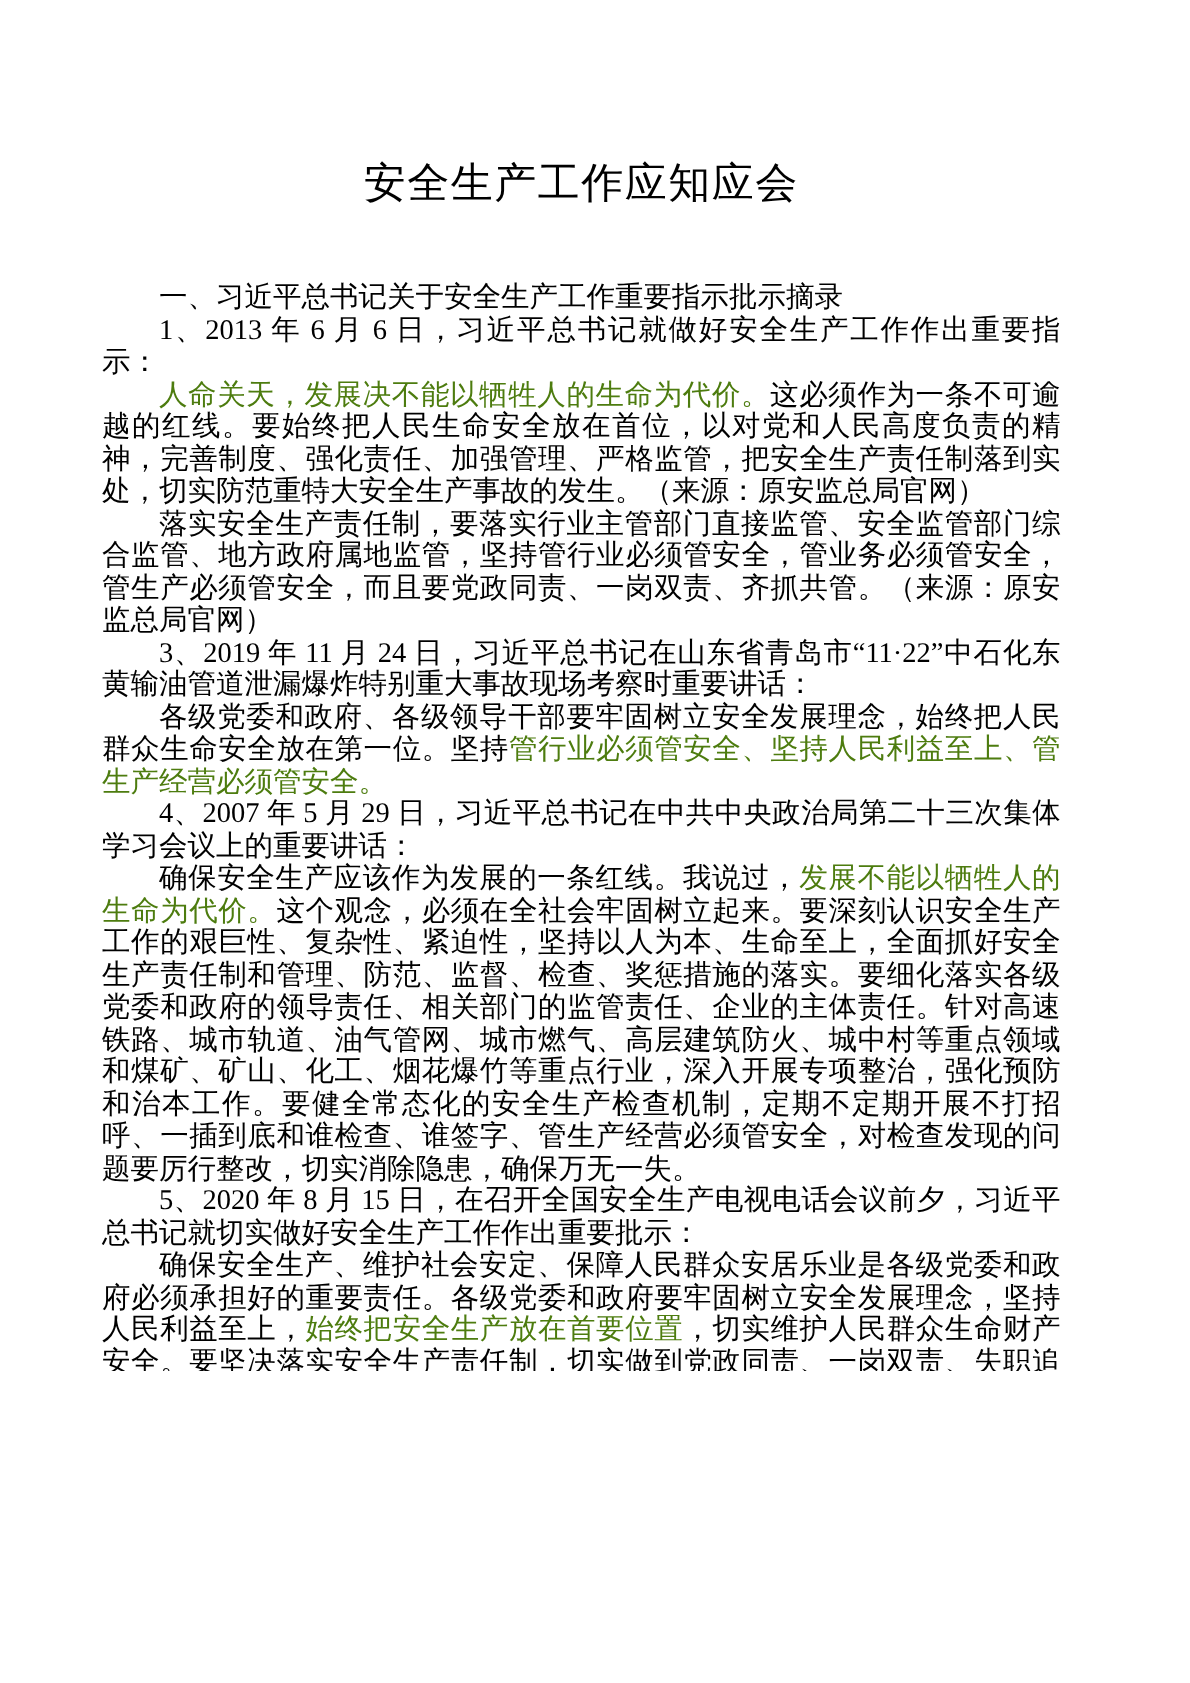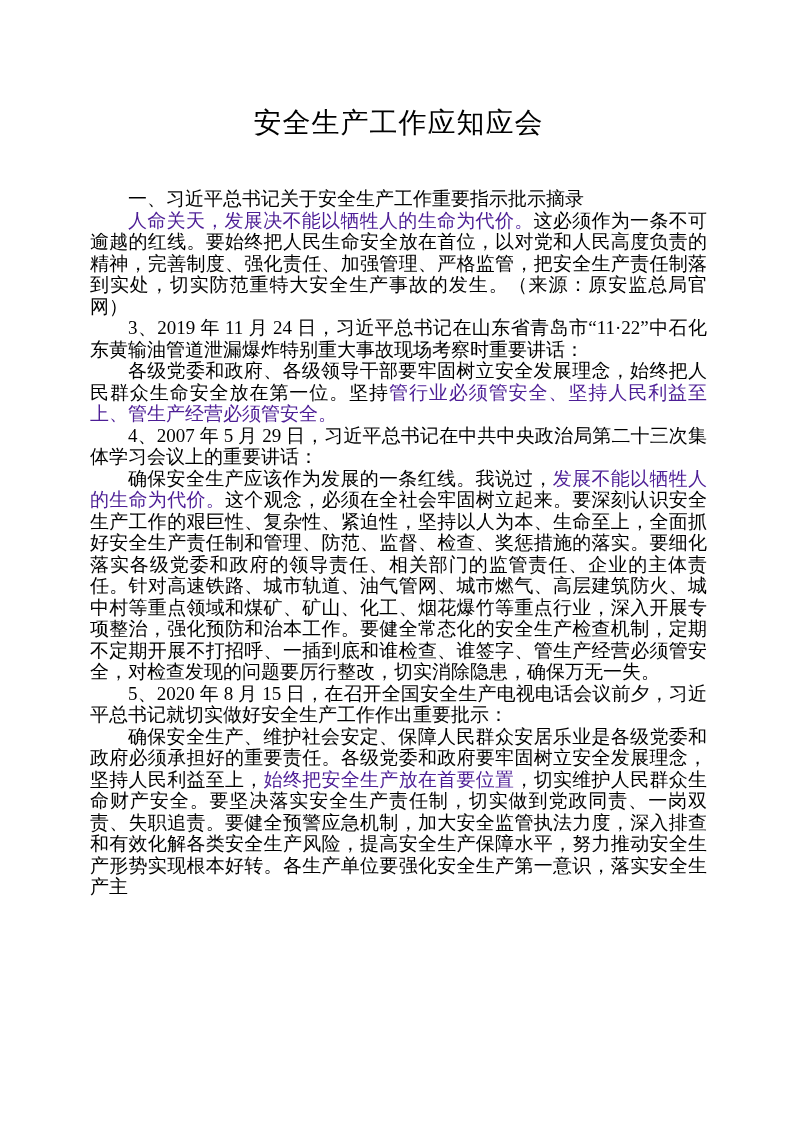--- a/index.html
+++ b/index.html
@@ -5,21 +5,21 @@
   html, body { margin: 0; padding: 0; }
   body {
     width: 793px; height: 1122px;
     background: #ffffff;
     font-family: "Liberation Serif", "DejaVu Sans", sans-serif;
   }
   .page {
     box-sizing: border-box;
     width: 793px; height: 914px;
     background: #ffffff;
-    padding: 102px 86px 0 90px;
+    padding: 102px 86px 0 68px;
     color: #000000;
     overflow: hidden;
   }
   .doc-title {
     margin: 0 0 44px 0;
     font-size: 28px;
     font-weight: 400;
     line-height: 42px;
     text-align: center;
     letter-spacing: 1px;
@@ -27,33 +27,35 @@
   }
   .para {
     margin: 0;
     font-size: 19px;
     line-height: 21.5px;
     text-align: justify;
     text-justify: inter-ideograph;
     text-indent: 2em;
     word-break: break-all;
   }
-  .red { color: #4c1d95; }
+  .red { color: #4d7c0f; }
 </style>
 </head>
 <body>
 
 <div class="page">
 
   <h1 class="doc-title">安全生产工作应知应会</h1>
 
   <p class="para"><span>一、习近平总书记关于安全生产工作重要指示批示摘录</span></p>
 
+  <p class="para"><span>1、2013 年 6 月 6 日，习近平总书记就做好安全生产工作作出重要指示：</span></p>
   <p class="para"><span class="red">人命关天，发展决不能以牺牲人的生命为代价。</span><span>这必须作为一条不可逾越的红线。要始终把人民生命安全放在首位，以对党和人民高度负责的精神，完善制度、强化责任、加强管理、严格监管，把安全生产责任制落到实处，切实防范重特大安全生产事故的发生。（来源：原安监总局官网）</span></p>
 
+  <p class="para"><span>落实安全生产责任制，要落实行业主管部门直接监管、安全监管部门综合监管、地方政府属地监管，坚持管行业必须管安全，管业务必须管安全，管生产必须管安全，而且要党政同责、一岗双责、齐抓共管。（来源：原安监总局官网）</span></p>
 
   <p class="para"><span>3、2019 年 11 月 24 日，习近平总书记在山东省青岛市“11·22”中石化东黄输油管道泄漏爆炸特别重大事故现场考察时重要讲话：</span></p>
   <p class="para"><span>各级党委和政府、各级领导干部要牢固树立安全发展理念，始终把人民群众生命安全放在第一位。坚持</span><span class="red">管行业必须管安全、坚持人民利益至上、管生产经营必须管安全。</span></p>
 
   <p class="para"><span>4、2007 年 5 月 29 日，习近平总书记在中共中央政治局第二十三次集体学习会议上的重要讲话：</span></p>
   <p class="para"><span>确保安全生产应该作为发展的一条红线。我说过，</span><span class="red">发展不能以牺牲人的生命为代价。</span><span>这个观念，必须在全社会牢固树立起来。要深刻认识安全生产工作的艰巨性、复杂性、紧迫性，坚持以人为本、生命至上，全面抓好安全生产责任制和管理、防范、监督、检查、奖惩措施的落实。要细化落实各级党委和政府的领导责任、相关部门的监管责任、企业的主体责任。针对高速铁路、城市轨道、油气管网、城市燃气、高层建筑防火、城中村等重点领域和煤矿、矿山、化工、烟花爆竹等重点行业，深入开展专项整治，强化预防和治本工作。要健全常态化的安全生产检查机制，定期不定期开展不打招呼、一插到底和谁检查、谁签字、管生产经营必须管安全，对检查发现的问题要厉行整改，切实消除隐患，确保万无一失。</span></p>
 
   <p class="para"><span>5、2020 年 8 月 15 日，在召开全国安全生产电视电话会议前夕，习近平总书记就切实做好安全生产工作作出重要批示：</span></p>
   <p class="para"><span>确保安全生产、维护社会安定、保障人民群众安居乐业是各级党委和政府必须承担好的重要责任。各级党委和政府要牢固树立安全发展理念，坚持人民利益至上，</span><span class="red">始终把安全生产放在首要位置</span><span>，切实维护人民群众生命财产安全。要坚决落实安全生产责任制，切实做到党政同责、一岗双责、失职追责。要健全预警应急机制，加大安全监管执法力度，深入排查和有效化解各类安全生产风险，提高安全生产保障水平，努力推动安全生产形势实现根本好转。各生产单位要强化安全生产第一意识，落实安全生产主</span></p>
 

